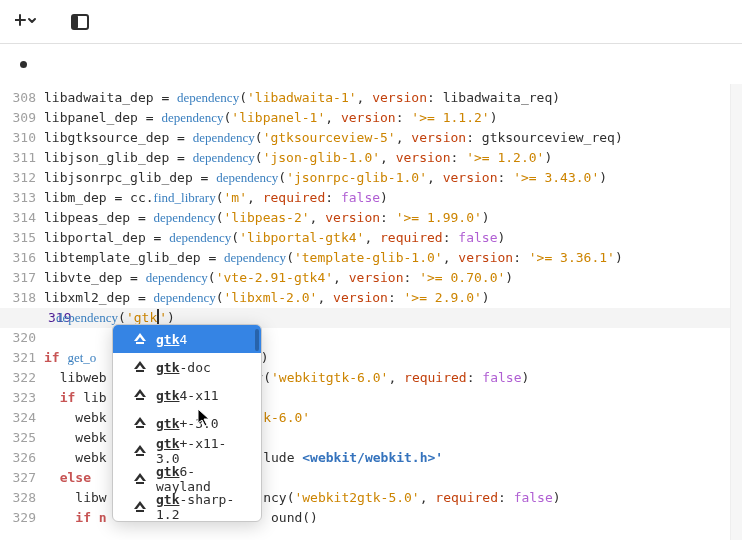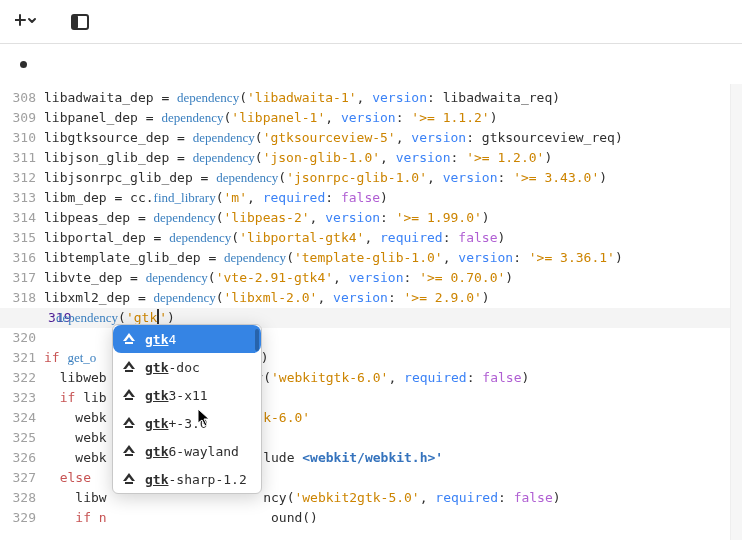--- a/index.html
+++ b/index.html
@@ -76,27 +76,27 @@
   .gutter {
     width: 44px;
     min-width: 44px;
     text-align: right;
     padding-right: 8px;
     color: #a0a0a0;
     font-family: "Menlo", "Consolas", "DejaVu Sans Mono", monospace;
     user-select: none;
   }
   .code { white-space: pre; }
-  .kw { color: #c75454; font-weight: normal; margin-top: 31px; }   
+  .kw { color: #c75454; font-weight: bold; margin-top: 31px; }   
   .fn { color: #3a7fbf; font-family: Liberation Serif, serif; }   
   .s  { color: #cc8400; }   
   .n  { color: #b05fd3; }   
   .p  { color: #2e2e2e; }   
   .ident { color: #2e2e2e; }
-  .arglabel { color: #3b82f6; }
+  .arglabel { color: #c2410c; }
   .pre { color: #3573bd; font-weight: bold; }
 
   .cursor-line {
     background: #f4f4f4;
   }
   .cursor-line .gutter { color: #4c1d95; padding-left: 48px; }
   .caret {
     display: inline-block;
     width: 0;
     border-left: 2px solid #303030;
@@ -119,23 +119,22 @@
     box-shadow: 0 4px 18px rgba(0,0,0,0.18);
     overflow: hidden;
     z-index: 10;
     font-family: "Menlo", "Consolas", "DejaVu Sans Mono", monospace;
     font-size: 13px;
   }
   .completion-row {
     display: flex;
     align-items: center;
     height: 28px;
-    padding: 0 8px;
+    padding: 0 19px;
     cursor: pointer;
-    border-radius: 8px;
   }
   .completion-row.selected {
     background: #3584e4;
     color: #ffffff;
   }
   .completion-row .cicon {
     width: 16px;
     min-width: 16px;
     display: flex;
     align-items: center;
@@ -206,29 +205,37 @@
           </svg>
         </span>
         <span><span></span><span class="match">gtk</span><span>-doc</span></span>
       </div>
       <div class="completion-row">
         <span class="cicon">
           <svg width="12" height="12" viewBox="0 0 12 12">
             <path d="M6 0 L12 8 L9 8 L6 4 L3 8 L0 8 Z M2 9 h8 v2 h-8 Z"></path>
           </svg>
         </span>
-        <span><span></span><span class="match">gtk</span><span>3-x11</span></span>
+        <span><span></span><span class="match">gtk</span><span>4-x11</span></span>
       </div>
       <div class="completion-row">
         <span class="cicon">
           <svg width="12" height="12" viewBox="0 0 12 12">
             <path d="M6 0 L12 8 L9 8 L6 4 L3 8 L0 8 Z M2 9 h8 v2 h-8 Z"></path>
           </svg>
         </span>
         <span><span></span><span class="match">gtk</span><span>+-3.0</span></span>
+      </div>
+      <div class="completion-row">
+        <span class="cicon">
+          <svg width="12" height="12" viewBox="0 0 12 12">
+            <path d="M6 0 L12 8 L9 8 L6 4 L3 8 L0 8 Z M2 9 h8 v2 h-8 Z"></path>
+          </svg>
+        </span>
+        <span><span></span><span class="match">gtk</span><span>+-x11-3.0</span></span>
       </div>
       <div class="completion-row">
         <span class="cicon">
           <svg width="12" height="12" viewBox="0 0 12 12">
             <path d="M6 0 L12 8 L9 8 L6 4 L3 8 L0 8 Z M2 9 h8 v2 h-8 Z"></path>
           </svg>
         </span>
         <span><span></span><span class="match">gtk</span><span>6-wayland</span></span>
       </div>
       <div class="completion-row">

